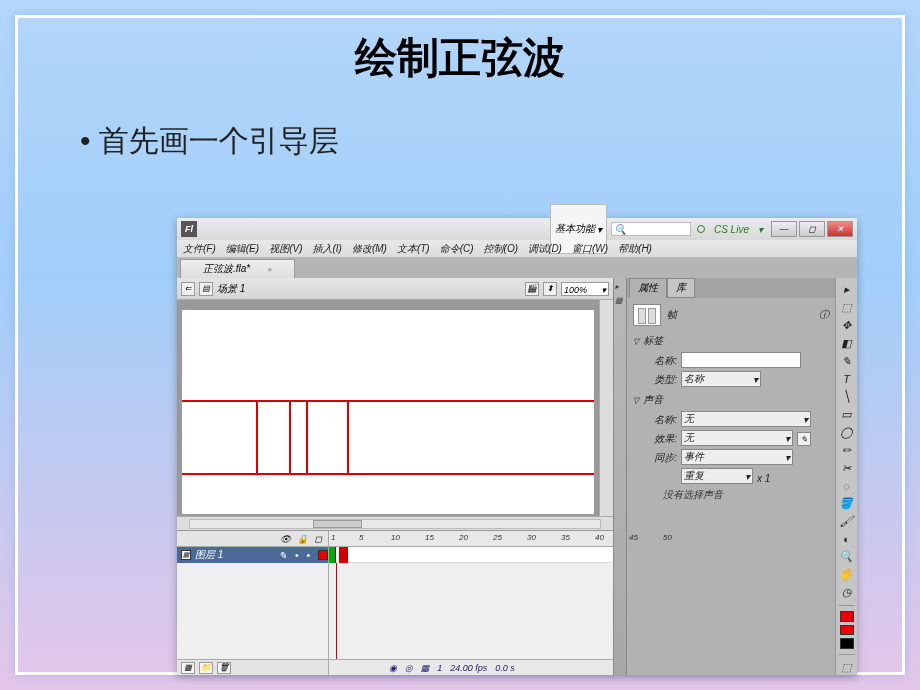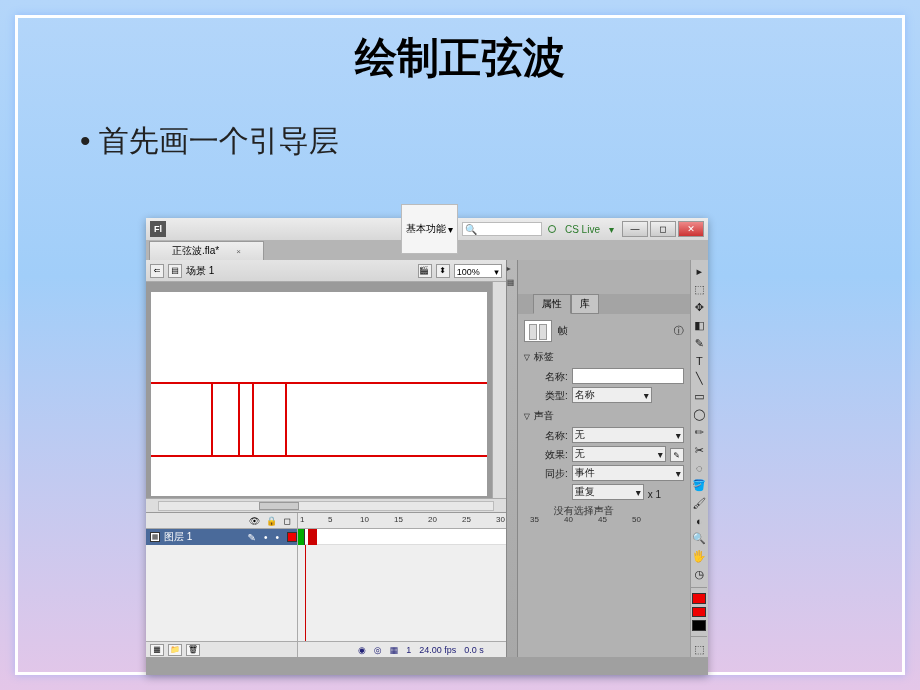--- a/index.html
+++ b/index.html
@@ -2,21 +2,21 @@
 <html><head>
 <meta charset="utf-8">
 <style>
 * { box-sizing: border-box; margin: 0; padding: 0; }
 body { width: 920px; height: 690px; font-family: "SimSun", "Microsoft YaHei", Arial, sans-serif; background: linear-gradient(180deg, #b4d6fa 0%, #a1cef9 40%, #e4c6e8 100%); overflow: hidden; }
 .slide { position: relative; width: 100%; height: 100%; padding: 30px 50px; }
 .slide-border { position: absolute; inset: 15px; border: 3px solid #fff; box-shadow: 0 0 8px rgba(100,150,255,0.4); pointer-events: none; }
 .slide-title { text-align: center; font-size: 42px; color: #000; margin-bottom: 35px; }
 .slide-bullet { font-size: 30px; color: #222; margin-left: 30px; margin-bottom: 10px; }
 .slide-bullet::before { content: "• "; }
-.app-window { position: absolute; left: 146px; top: 218px; width: 562px; height: 457px; background: #a0a0a0; box-shadow: 0 2px 8px rgba(0,0,0,0.3); font-size: 10px; }
+.app-window { position: absolute; left: 177px; top: 218px; width: 680px; height: 457px; background: #a0a0a0; box-shadow: 0 2px 8px rgba(0,0,0,0.3); font-size: 10px; font-style: italic; }
 .titlebar { height: 22px; background: linear-gradient(180deg, #ececec 0%, #d8d8d8 100%); display: flex; align-items: center; padding: 0 4px; }
 .fl-logo { width: 16px; height: 16px; background: #555; color: #fff; font-size: 9px; display: flex; align-items: center; justify-content: center; margin-right: 6px; font-weight: bold; }
 .tb-spacer { flex: 1; }
 .tb-dropdown { display: flex; align-items: center; gap: 2px; margin-right: 4px; font-size: 10px; padding: 17px 4px; border: 1px solid #bbb; background: #f5f5f5; }
 .tb-search { width: 80px; height: 14px; background: #fff; border: 1px solid #bbb; margin-right: 6px; display:flex; align-items:center; padding-left:2px; color:#888; }
 .cslive { color: #2a7a2a; font-size: 10px; margin-right: 8px; display: flex; align-items: center; gap: 9px; }
 .cslive-dot { width: 8px; height: 8px; border: 1px solid #2a7a2a; border-radius: 50%; }
 .win-btns { display: flex; gap: 2px; }
 .win-btn { width: 26px; height: 16px; background: linear-gradient(180deg,#eee,#ccc); border: 1px solid #999; display: flex; align-items: center; justify-content: center; font-size: 9px; }
 .win-close { background: linear-gradient(180deg,#e88,#c33); color: #fff; }
@@ -59,21 +59,21 @@
 .tl-frame-row { height:16px; background:#f5f5f5; border-bottom:1px solid #ddd; position:relative; }
 .tl-frame-row.sel { background:#fff; }
 .tl-keyframe { position:absolute; left:0; top:0; width:7px; height:16px; background:#0a0; border-right:1px solid #333; }
 .tl-playhead { position:absolute; left:7px; top:0; bottom:0; width:1px; background:#c00; }
 .tl-playhead-head { position:absolute; left:3px; top:-16px; width:9px; height:16px; background:#c00; }
 .tl-frames-fill { flex:1; background:#efefef; position:relative; }
 .tl-status { height:16px; background:#e8e8e8; border-top:1px solid #aaa; display:flex; align-items:center; gap:8px; padding-left:60px; font-size:9px; color:#227; }
 .side-strip { width: 14px; background: linear-gradient(180deg,#b8b8b8,#a8a8a8); border-left:1px solid #888; border-right:1px solid #888; display:flex; flex-direction:column; align-items:center; padding-top:4px; gap:4px; }
 .strip-btn { width:10px; height:10px; font-size:8px; color:#444; }
 .panel-col { flex:1; background:#b0b0b0; display:flex; flex-direction:column; }
-.panel-tabs { height:20px; background:#a4a4a4; display:flex; align-items:flex-end; padding-left:15px;margin-top:34px; }
+.panel-tabs { height:20px; background:#a4a4a4; display:flex; align-items:flex-end; padding-left:2px; }
 .panel-tab { padding:2px 8px; font-size:10px; border:1px solid #888; background:#c5c5c5; }
 .panel-tab.active { background:#b2b2b2; border-bottom:1px solid #b2b2b2; }
 .panel-body { flex:1; background:#b2b2b2; padding:6px; font-size:10px; color:#222; }
 .panel-head { display:flex; align-items:center; gap:6px; margin-bottom:8px; }
 .frame-icon { width:28px; height:22px; background:#fff; border:1px solid #888; position:relative; }
 .frame-icon::before { content:""; position:absolute; left:4px; top:3px; width:6px; height:14px; background:#ddd; border:1px solid #999; }
 .frame-icon::after { content:""; position:absolute; left:14px; top:3px; width:6px; height:14px; background:#ddd; border:1px solid #999; }
 .panel-section { margin-bottom:6px; }
 .panel-sec-head { display:flex; align-items:center; gap:4px; font-size:10px; margin:4px 0; }
 .tw { font-size:8px; }
@@ -115,20 +115,33 @@
         <span>CS Live</span>
         <span>▾</span>
       </div>
       <div class="win-btns">
         <div class="win-btn">—</div>
         <div class="win-btn">◻</div>
         <div class="win-btn win-close">✕</div>
       </div>
     </div>
 
+    <div class="menubar">
+      <span class="menu-item">文件(F)</span>
+      <span class="menu-item">编辑(E)</span>
+      <span class="menu-item">视图(V)</span>
+      <span class="menu-item">插入(I)</span>
+      <span class="menu-item">修改(M)</span>
+      <span class="menu-item">文本(T)</span>
+      <span class="menu-item">命令(C)</span>
+      <span class="menu-item">控制(O)</span>
+      <span class="menu-item">调试(D)</span>
+      <span class="menu-item">窗口(W)</span>
+      <span class="menu-item">帮助(H)</span>
+    </div>
 
     <div class="doc-tabs">
       <div class="doc-tab">
         <span>正弦波.fla*</span>
         <span class="x">×</span>
       </div>
     </div>
 
     <div class="main-area">
 

